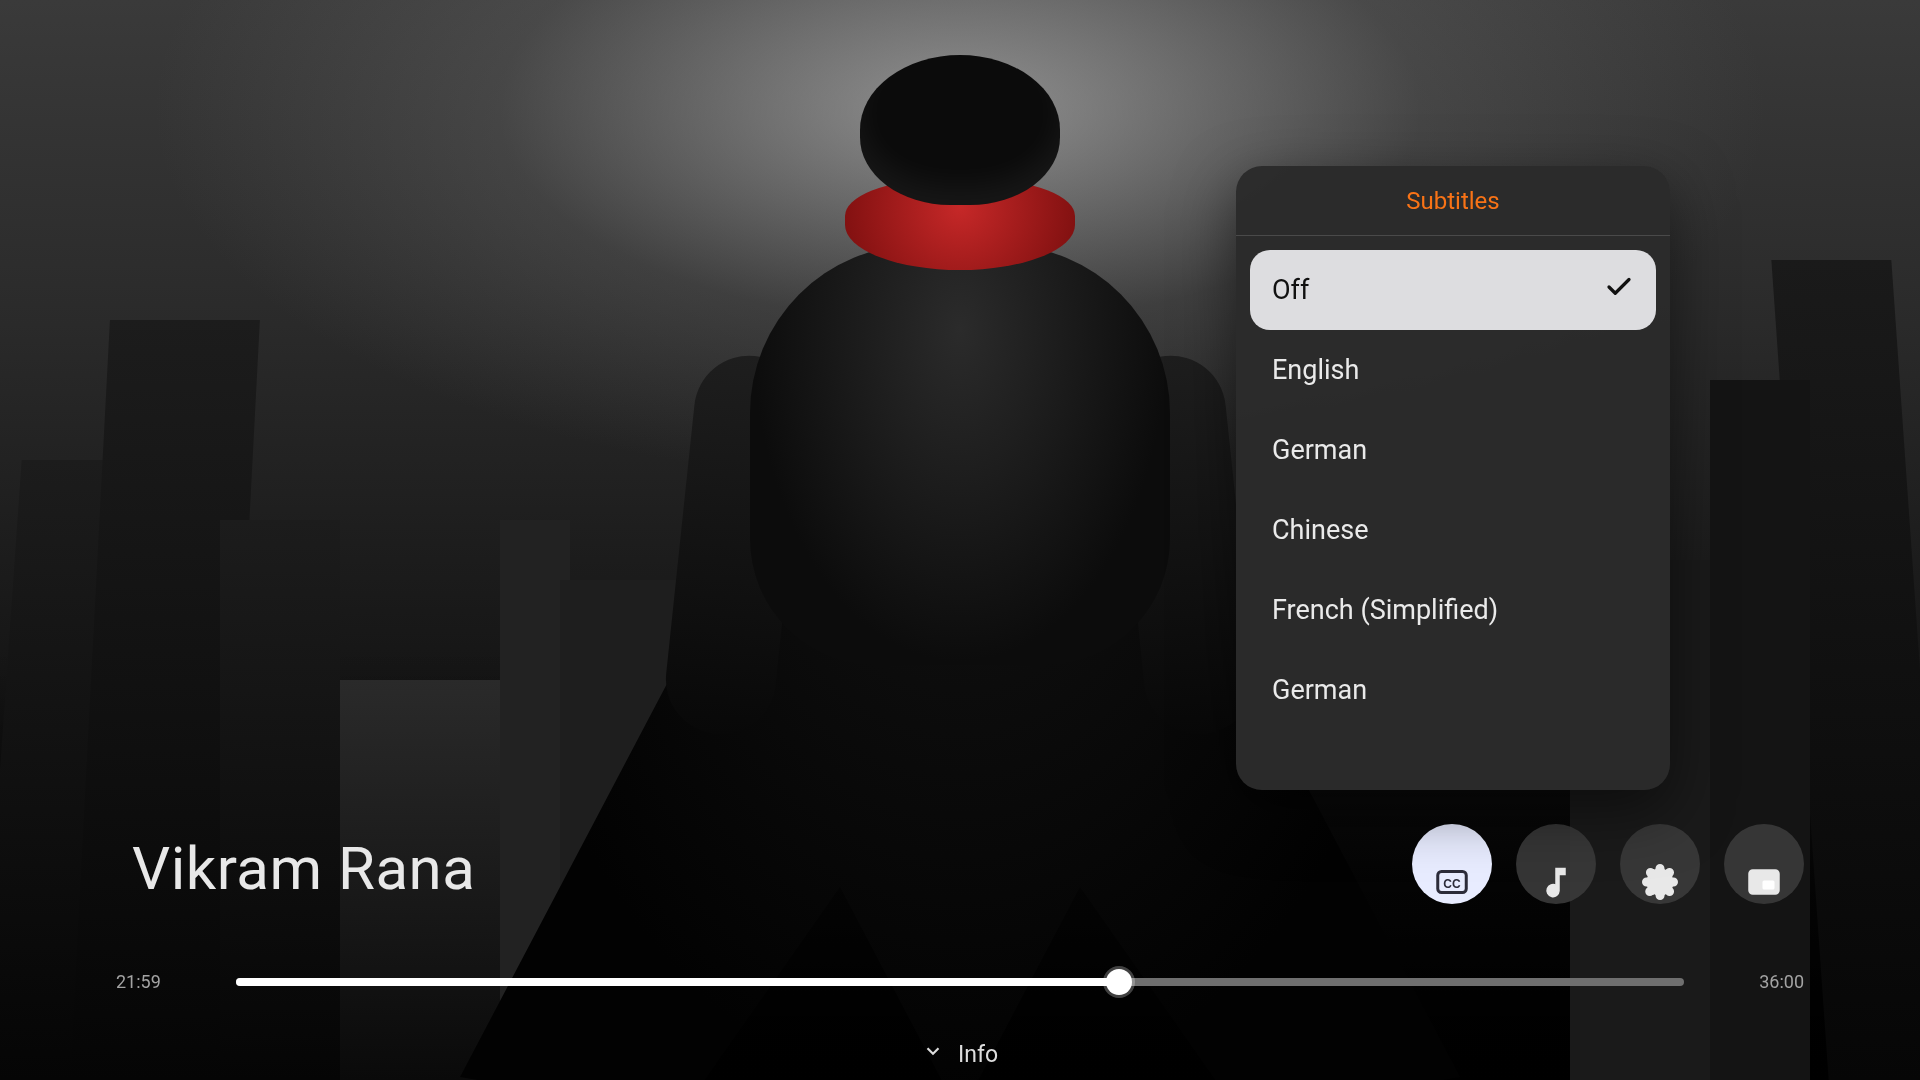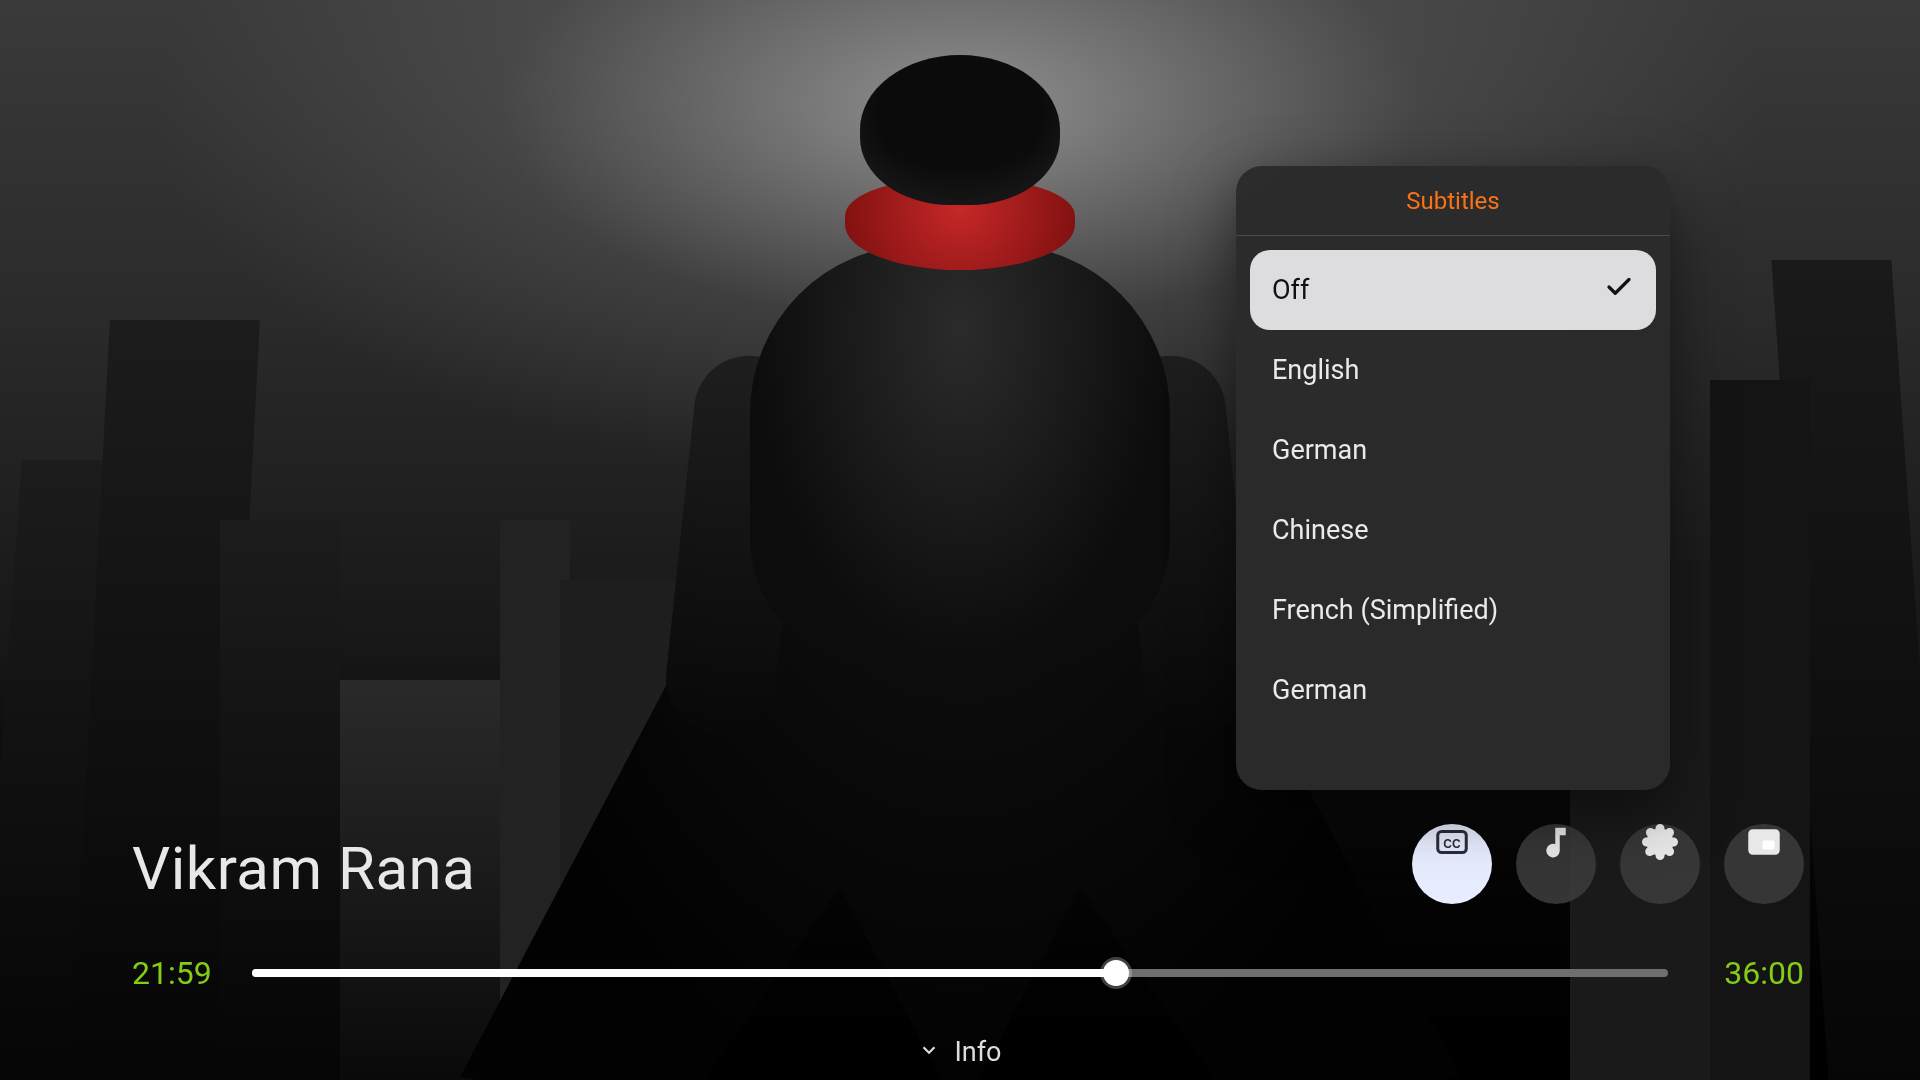--- a/index.html
+++ b/index.html
@@ -38,31 +38,31 @@
   .arm-l { left:calc(50% - 280px); transform: rotate(6deg); }
   .arm-r { left:calc(50% + 170px); transform: rotate(-6deg); }
   .cape { position:absolute; left:50%; top:300px; transform:translateX(-50%); width:1000px; height:760px;
     background: radial-gradient(ellipse at 50% 0%, #141414, #020202 70%);
     clip-path: polygon(38% 0%, 62% 0%, 100% 95%, 78% 100%, 62% 70%, 50% 100%, 38% 70%, 22% 100%, 0% 95%);
   }
 
   
   .title { position:absolute; left:121px; bottom:176px; font-size:60px; font-weight:400; color:#e8e8e8; letter-spacing:0.5px;margin-left:11px; }
   .progress-row { position:absolute; left:116px; right:116px; bottom:88px; display:flex; align-items:center; gap:40px; }
-  .time { font-size:32px; color:#84cc16; min-width:80px;margin-left:16px; }
+  .time { font-size:18px; color:#a3a3a3; min-width:80px; }
   .time.right { text-align:right; }
   .track { position:relative; flex:1; height:8px; background:#6f6f6f; border-radius:4px; }
   .fill { position:absolute; left:0; top:0; bottom:0; background:#fff; border-radius:4px; }
   .thumb { position:absolute; top:50%; width:26px; height:26px; background:#fff; border-radius:50%; transform:translate(-50%, -50%); box-shadow:0 0 0 3px rgba(255,255,255,0.25); }
 
-  .info-row { position:absolute; left:0; right:0; bottom:12px; display:flex; justify-content:center; align-items:center; gap:14px; color:#ddd; font-size:27px; }
+  .info-row { position:absolute; left:0; right:0; bottom:12px; display:flex; justify-content:center; align-items:center; gap:14px; color:#ddd; font-size:23px; }
   .chev { width:22px; height:22px; }
 
   .ctrl-row { position:absolute; right:116px; bottom:176px; display:flex; gap:24px; }
-  .ctrl { width:80px; height:80px; border-radius:50%; display:flex; align-items:flex-start; justify-content:center; background:#3a3a3aeb; }
+  .ctrl { width:80px; height:80px; border-radius:50%; display:flex; align-items:flex-end; justify-content:center; background:#3a3a3aeb; }
   .ctrl.active { background:#e8ecff; }
   .ctrl svg { width:36px; height:36px; }
   .ctrl:not(.active) svg { stroke:#e8e8e8; fill:#e8e8e8; }
   .ctrl.active svg { stroke:#2c2c3a; fill:#2c2c3a; }
 
   
   .popover { position:absolute; right:250px; top:166px; width:434px; background:#2b2b2bfa; border-radius:26px; box-shadow:0 20px 60px rgba(0,0,0,0.5); padding-bottom:60px; overflow:hidden; }
   .pop-head { position:relative; display:flex; align-items:center; justify-content:center; height:70px; border-bottom:1px solid #4a4a4a; color:#f97316; font-size:24px; }
   .pop-nav { position:absolute; top:50%; transform:translateY(-50%); width:24px; height:24px; display:flex; align-items:center; justify-content:center; color:#cfcfcf; }
   .pop-nav.left { left:26px; }

